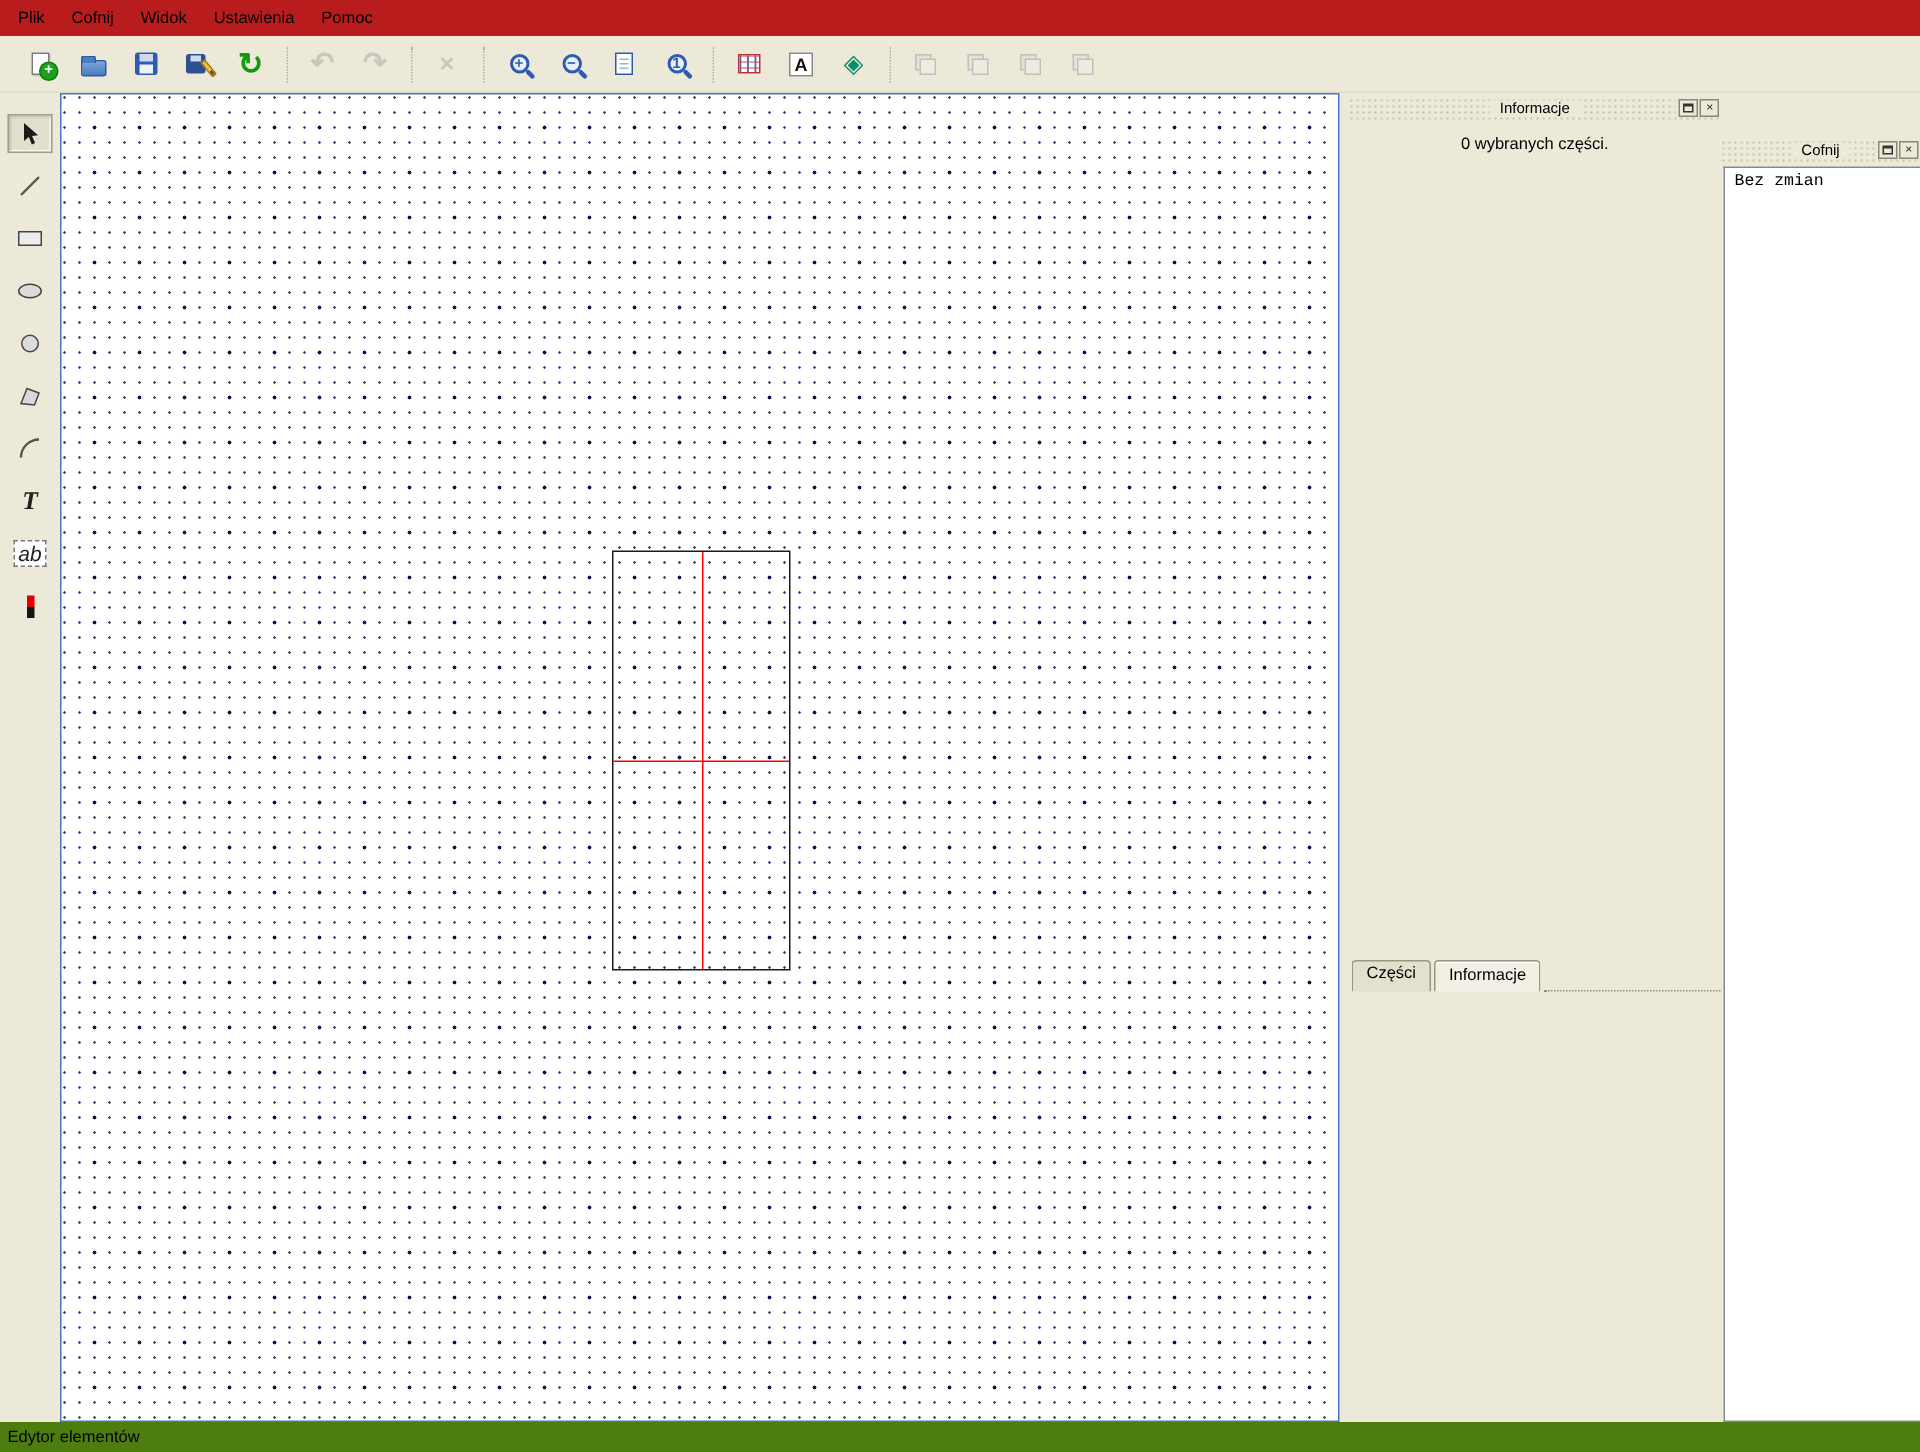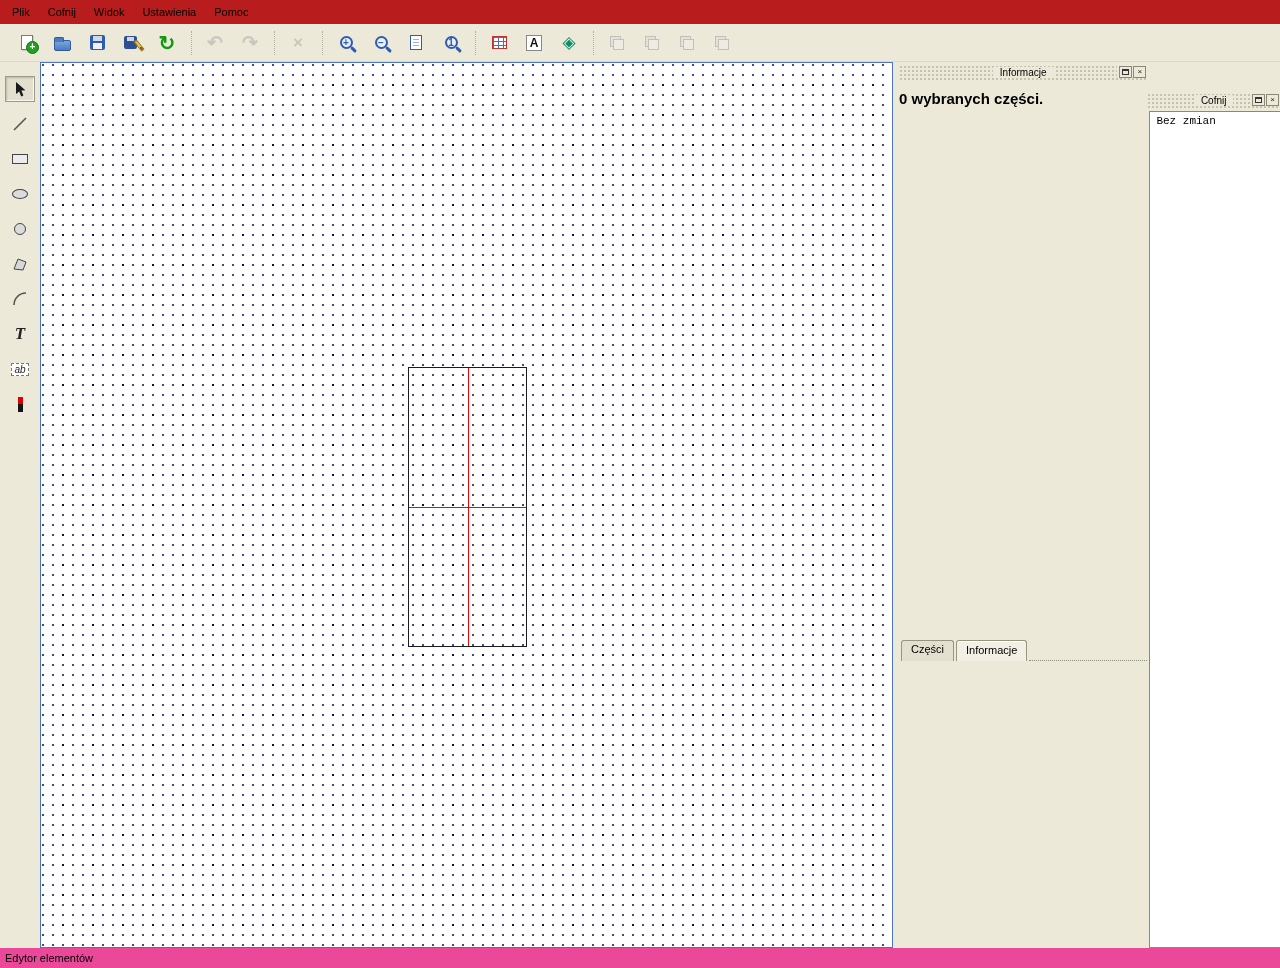--- a/index.html
+++ b/index.html
@@ -63,21 +63,21 @@
   .main { display:flex; height:886px; }
 
   .left-bar { width:40px; padding-top:14px; display:flex; flex-direction:column; align-items:center; gap:9px; }
   .lb { width:30px; height:26px; border:1px solid transparent; background:transparent; display:flex; align-items:center; justify-content:center; padding:0; }
   .lb.pressed { border:1px solid #9c9a8a; background:#e2dfce; box-shadow:inset 1px 1px 2px rgba(0,0,0,.18), inset -1px -1px 1px rgba(255,255,255,.85); }
 
   .sh-rect { width:16px; height:10px; border:1px solid #444; background:#ececec; }
   .sh-ellipse { width:16px; height:10px; border:1px solid #444; background:#dcdcdc; border-radius:50%; }
   .sh-circle { width:12px; height:12px; border:1px solid #444; background:#dcdcdc; border-radius:50%; }
   .sh-text { font-family:"Liberation Serif","DejaVu Serif",serif; font-style:italic; font-weight:bold; font-size:17px; color:#222; }
-  .sh-textfield { border:1px dashed #777; font-size:10px; font-style:italic; padding:0 2px; color:#222; background:#fff; }
+  .sh-textfield { border:1px dashed #777; font-size:14px; font-style:italic; padding:0 2px; color:#222; background:#fff; }
   .sh-terminal { width:5px; height:15px; background:linear-gradient(#e00000 0 50%, #151515 50% 100%); }
 
   
   .canvas {
     position:relative; width:853px; height:886px;
     border:1px solid #4a73c9; background-color:#fff;
     background-image:
       radial-gradient(circle, #10104a 1.1px, transparent 1.5px),
       radial-gradient(circle, #45457c 0.7px, transparent 1px);
     background-size:30px 30px, 10px 10px;
@@ -93,32 +93,32 @@
   .dock-gap { height:6px; }
   .dock-bottom { flex:1; display:flex; flex-direction:column;margin-top:28px; }
 
   .dock-title { position:relative; height:15px; margin-top:3px; display:flex; align-items:center; justify-content:center;
     background-image:radial-gradient(#c6c2b0 28%, transparent 30%); background-size:4px 4px; background-position:0 4px; }
   .dock-title .t { background:#ece9d8; padding:0 7px; font-size:10px; }
   .dock-btns { position:absolute; right:1px; top:1px; display:flex; gap:1px; background:#ece9d8; padding-left:2px; }
   .dk-btn { width:13px; height:12px; border:1px solid #8a8878; background:#ece9d8; display:flex; align-items:center; justify-content:center; font-size:8px; line-height:1; padding:0; color:#222; }
   .float-glyph { width:7px; height:6px; border:1px solid #333; border-top-width:2px; display:block; }
 
-  .info-msg { text-align:left; padding-top:10px; font-size:15px;font-weight:bold; }
+  .info-msg { text-align:center; padding-top:10px; font-size:11px; }
 
   .tabbar { margin-top:auto; display:flex; padding-left:2px; height:21px; }
   .tab { padding:2px 9px 3px; background:#e4e0cf; border:1px solid #98967f; border-bottom:none; border-radius:3px 3px 0 0; margin-right:2px; font-size:11px; }
   .tab.active { background:#f2f0e4; padding-top:3px; box-shadow:inset 0 1px 0 #fff; }
   .tab-fill { width:118px; border-bottom:1px dotted #8f8d7d; align-self:flex-end; height:1px; }
 
   .undo-list { flex:1; margin:3px 0 0 2px; background:#fff; border:1px solid #828790; border-right:none; padding:2px 3px; overflow:hidden; }
   .undo-item { padding:1px 3px;font-family:Liberation Mono, monospace; }
 
   
-  .statusbar { height:20px; display:flex; align-items:center; padding:0 5px; background:#ec4899; }
+  .statusbar { height:20px; display:flex; align-items:center; padding:0 5px; background:#4d7c0f; }
 </style>
 </head>
 <body>
 
 <div class="menubar">
   <span class="menu-item">Plik</span>
   <span class="menu-item">Cofnij</span>
   <span class="menu-item">Widok</span>
   <span class="menu-item">Ustawienia</span>
   <span class="menu-item">Pomoc</span>

